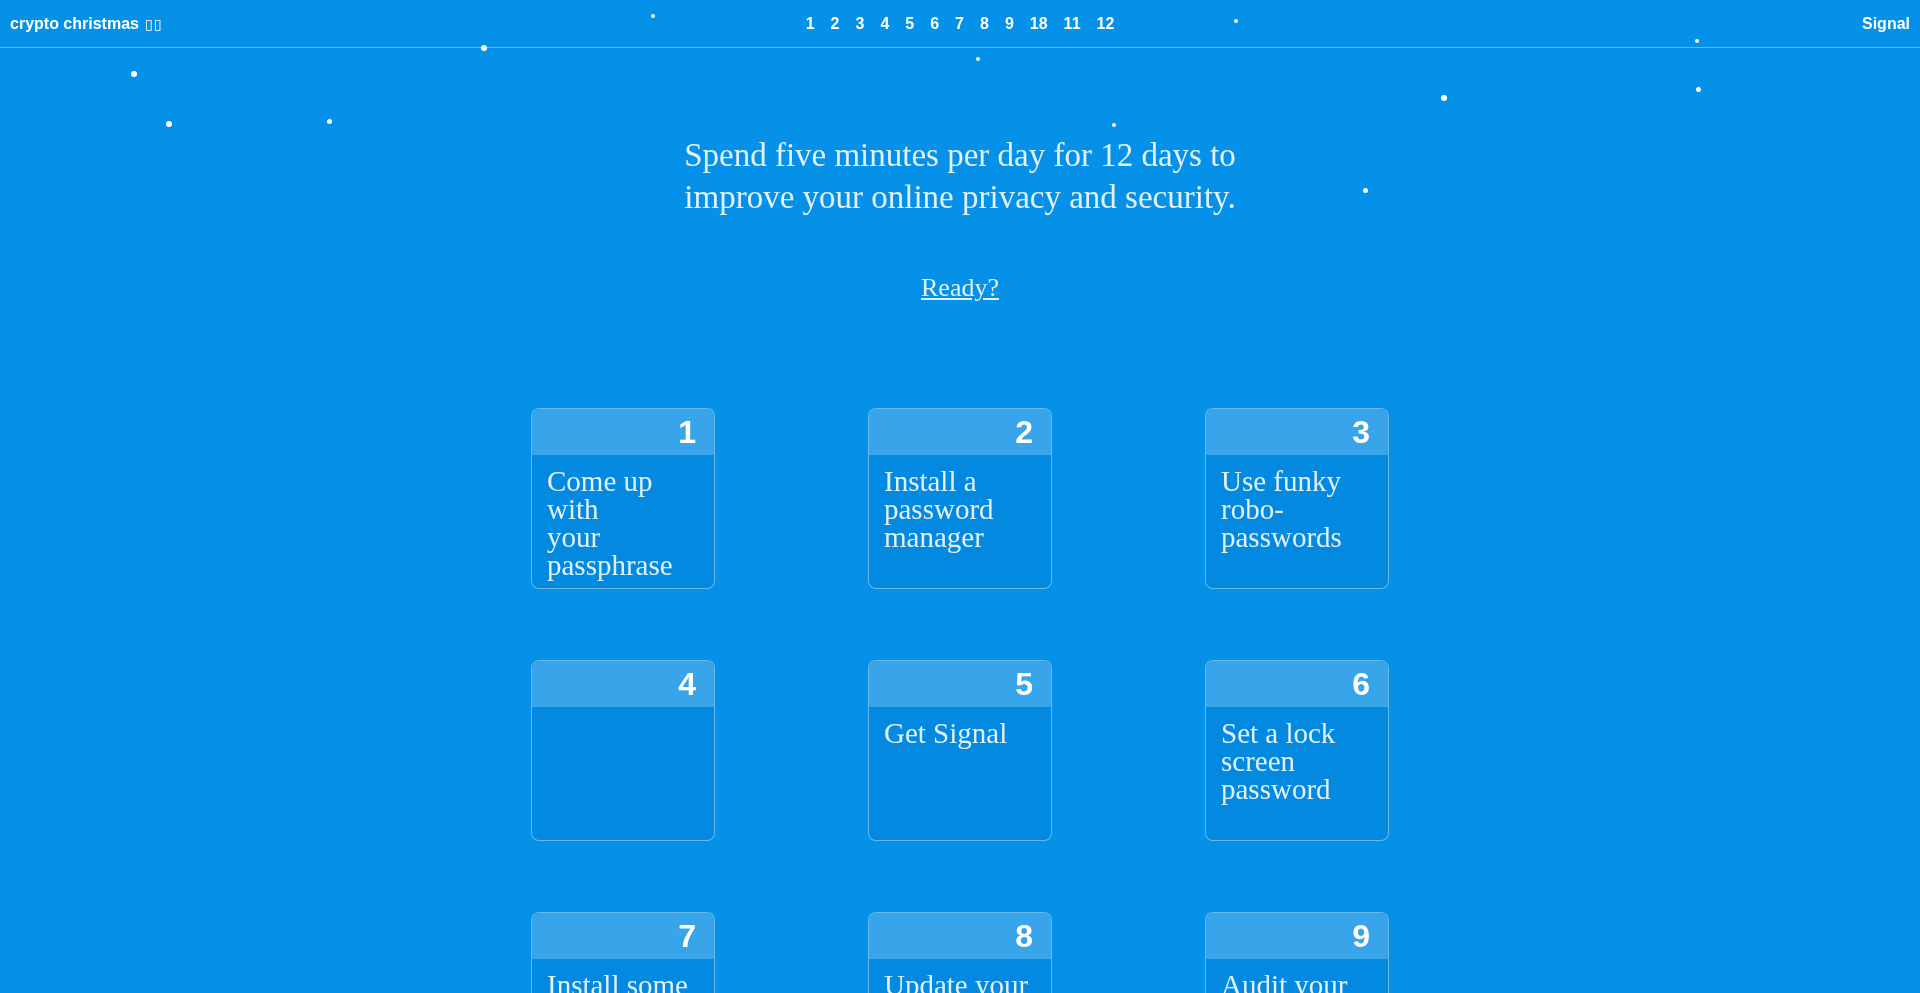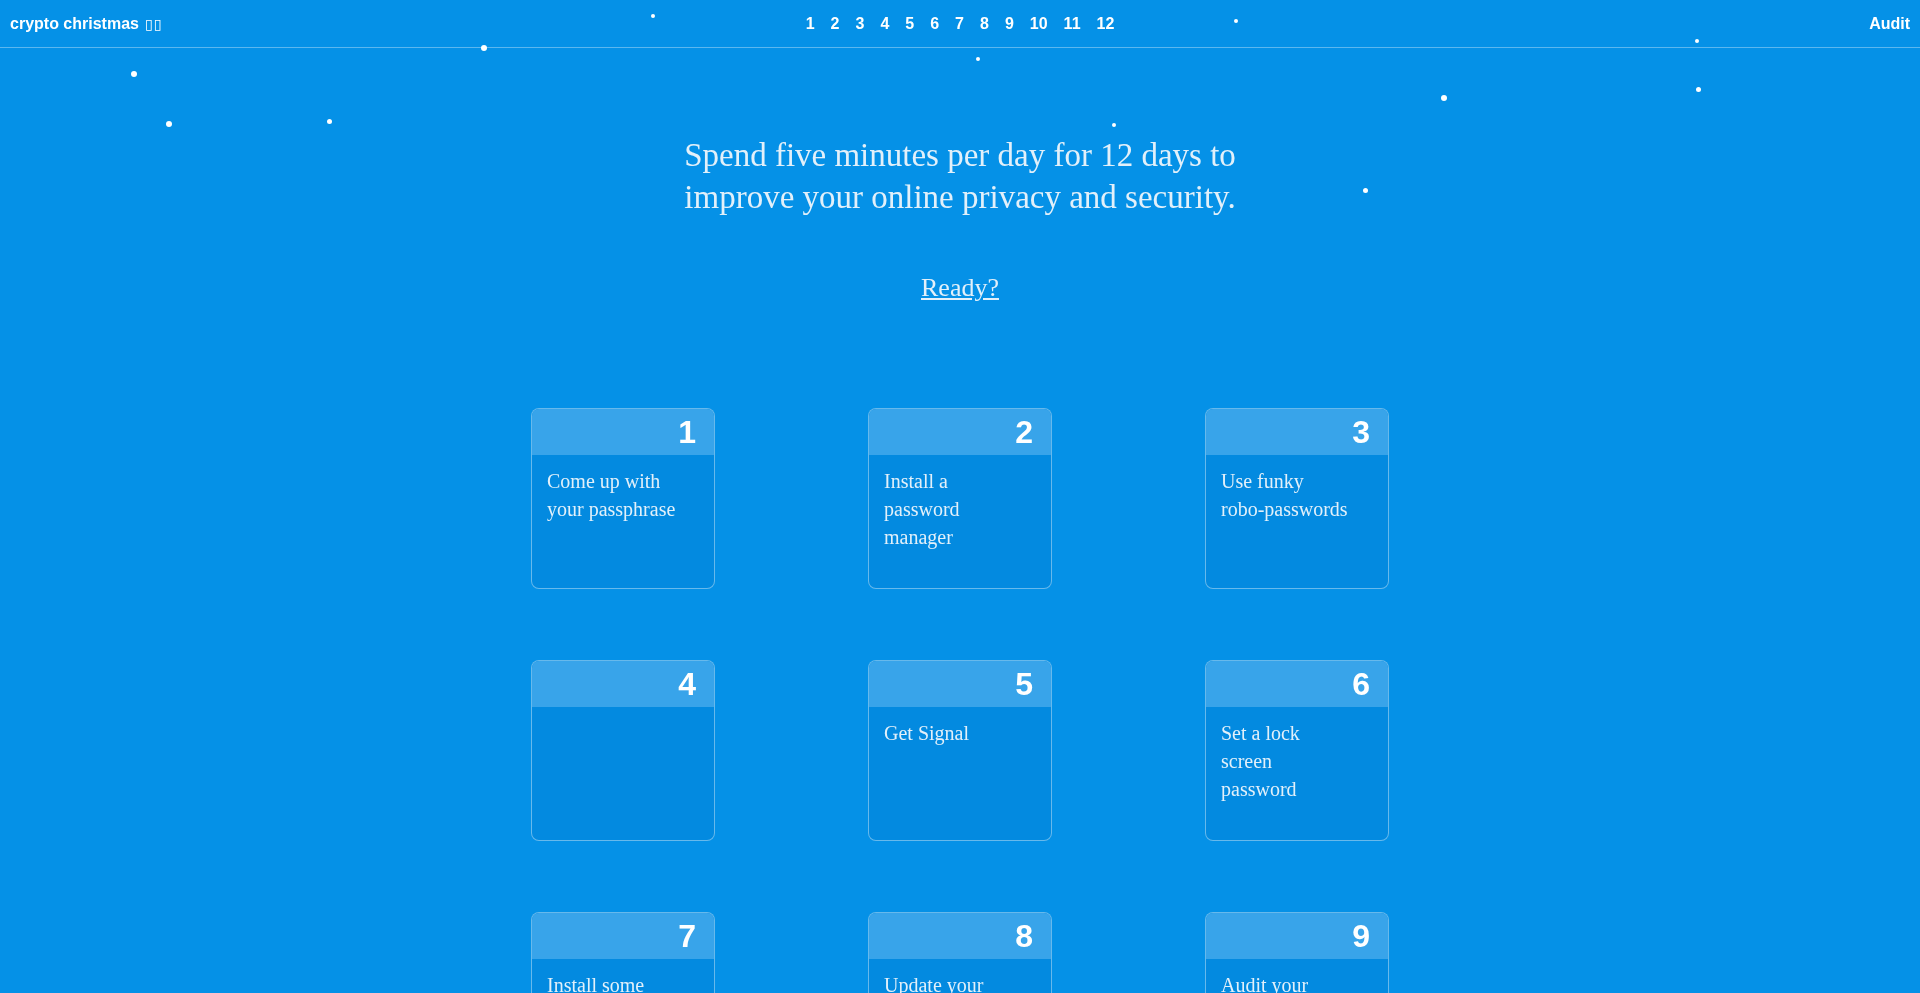--- a/index.html
+++ b/index.html
@@ -109,21 +109,21 @@
   }
   .day-number {
     color: #ffffff;
     font-weight: bold;
     font-size: 32px;
     line-height: 46px;
   }
   .day-card-title {
     padding: 12px 15px;
     font-family: "Liberation Serif", serif;
-    font-size: 20px;
+    font-size: 29px;
     line-height: 28px;
     color: var(--text-light, #e8f4fc);
     white-space: pre-line;
   }
   
   .snow-layer {
     position: absolute;
     inset: 0;
     pointer-events: none;
     z-index: 3;
@@ -144,25 +144,25 @@
     <div class="nav-days">
       <a href="#">1</a>
       <a href="#">2</a>
       <a href="#">3</a>
       <a href="#">4</a>
       <a href="#">5</a>
       <a href="#">6</a>
       <a href="#">7</a>
       <a href="#">8</a>
       <a href="#">9</a>
-      <a href="#">10</a>
+      <a href="#">18</a>
       <a href="#">11</a>
       <a href="#">12</a>
     </div>
-    <a class="about-link" href="#">Audit</a>
+    <a class="about-link" href="#">Signal</a>
   </nav>
 
   <h1 class="hero-heading">Spend five minutes per day for 12 days to
 improve your online privacy and security.</h1>
 
   <div class="ready-wrap">
     <a class="ready-link" href="#">Ready?</a>
   </div>
 
   <div class="advent-grid">

